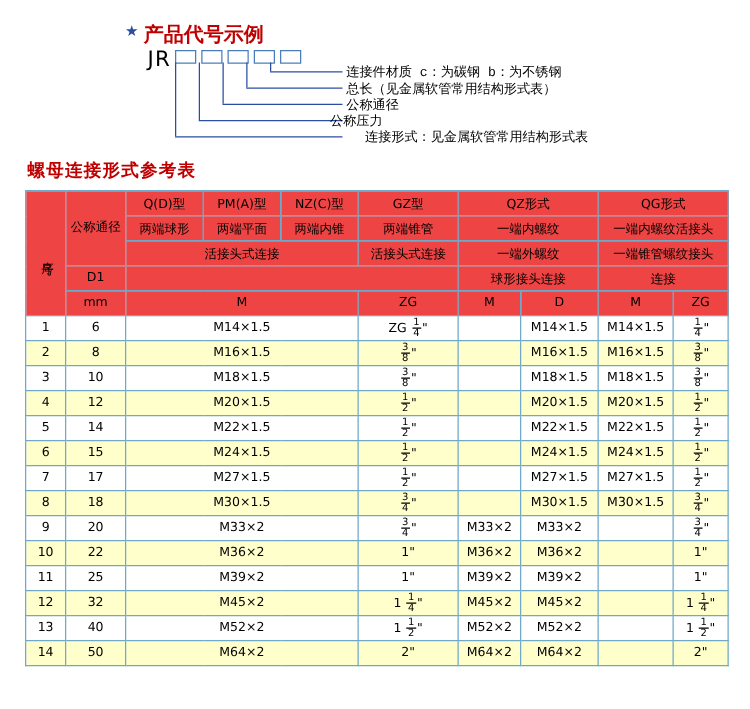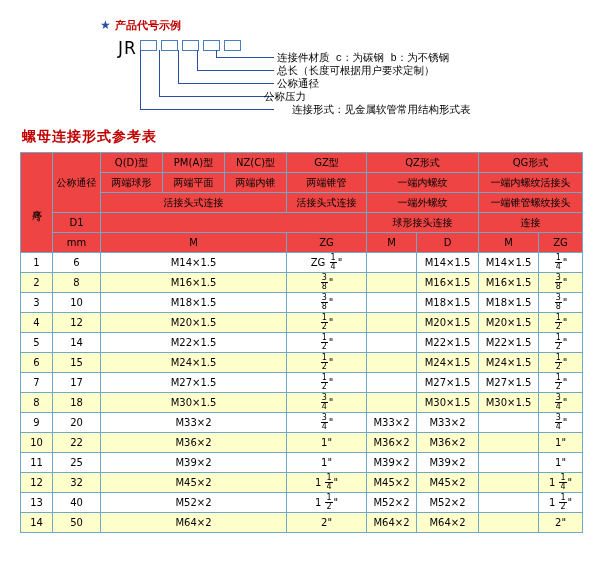--- a/index.html
+++ b/index.html
@@ -9,21 +9,21 @@
     font-family:"DejaVu Sans","Liberation Sans",sans-serif;
     font-size:11px;color:#000;
     position:relative;
     overflow:hidden;
   }
 
   
   .legend-wrap{position:relative;width:600px;height:118px;}
   .legend-title{
     position:absolute;left:115px;top:18px;
-    font-size:11px;font-weight:bold;color:#c00000;
+    font-size:16px;font-weight:bold;color:#c00000;
     white-space:nowrap;
   }
   .legend-star{
     position:absolute;left:100px;top:18px;
     color:#2b4ea2;font-size:12px;
   }
   .code-prefix{
     position:absolute;left:118px;top:38px;
     font-size:17px;letter-spacing:1px;
   }
@@ -102,21 +102,21 @@
   <span class="vline" style="left:178px;top:50px;height:33px;"></span>
   <span class="hline" style="left:178px;top:83px;width:96px;"></span>
 
   <span class="vline" style="left:159px;top:50px;height:46px;"></span>
   <span class="hline" style="left:159px;top:96px;width:115px;"></span>
 
   <span class="vline" style="left:140px;top:50px;height:59px;"></span>
   <span class="hline" style="left:140px;top:109px;width:134px;"></span>
 
   <span class="legend-item" style="left:277px;top:51px;font-family:Liberation Mono, monospace;">连接件材质  c：为碳钢  b：为不锈钢</span>
-  <span class="legend-item" style="left:277px;top:64px;">总长（长度可根据用户要求定制）</span>
+  <span class="legend-item" style="left:277px;top:64px;">总长（见金属软管常用结构形式表）</span>
   <span class="legend-item" style="left:277px;top:77px;">公称通径</span>
   <span class="legend-item" style="left:264px;top:90px;">公称压力</span>
   <span class="legend-item" style="left:292px;top:103px;">连接形式：见金属软管常用结构形式表</span>
 </div>
 
 <div class="sec-title">螺母连接形式参考表</div>
 
 <div class="tbl-wrap">
   <table>
     <colgroup>

